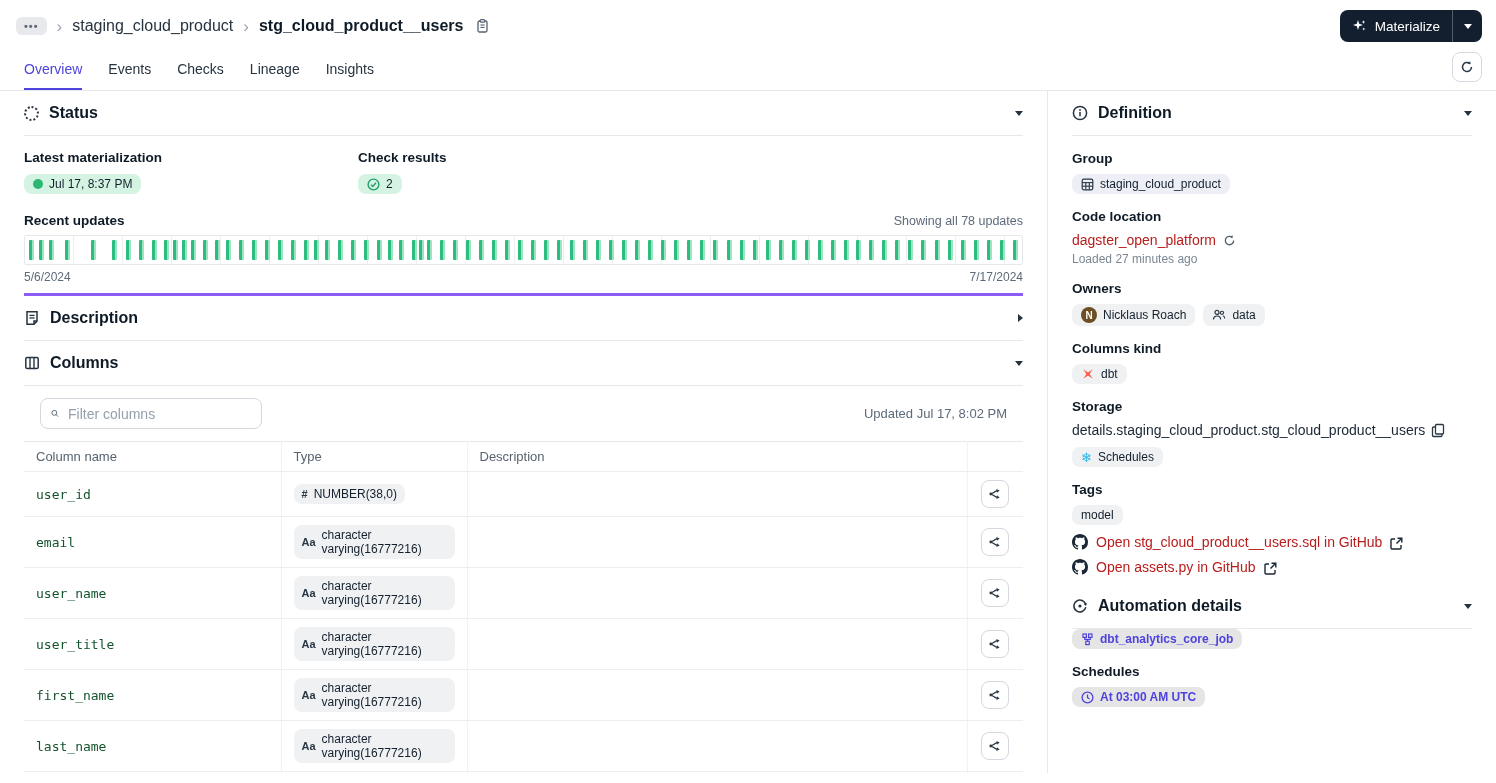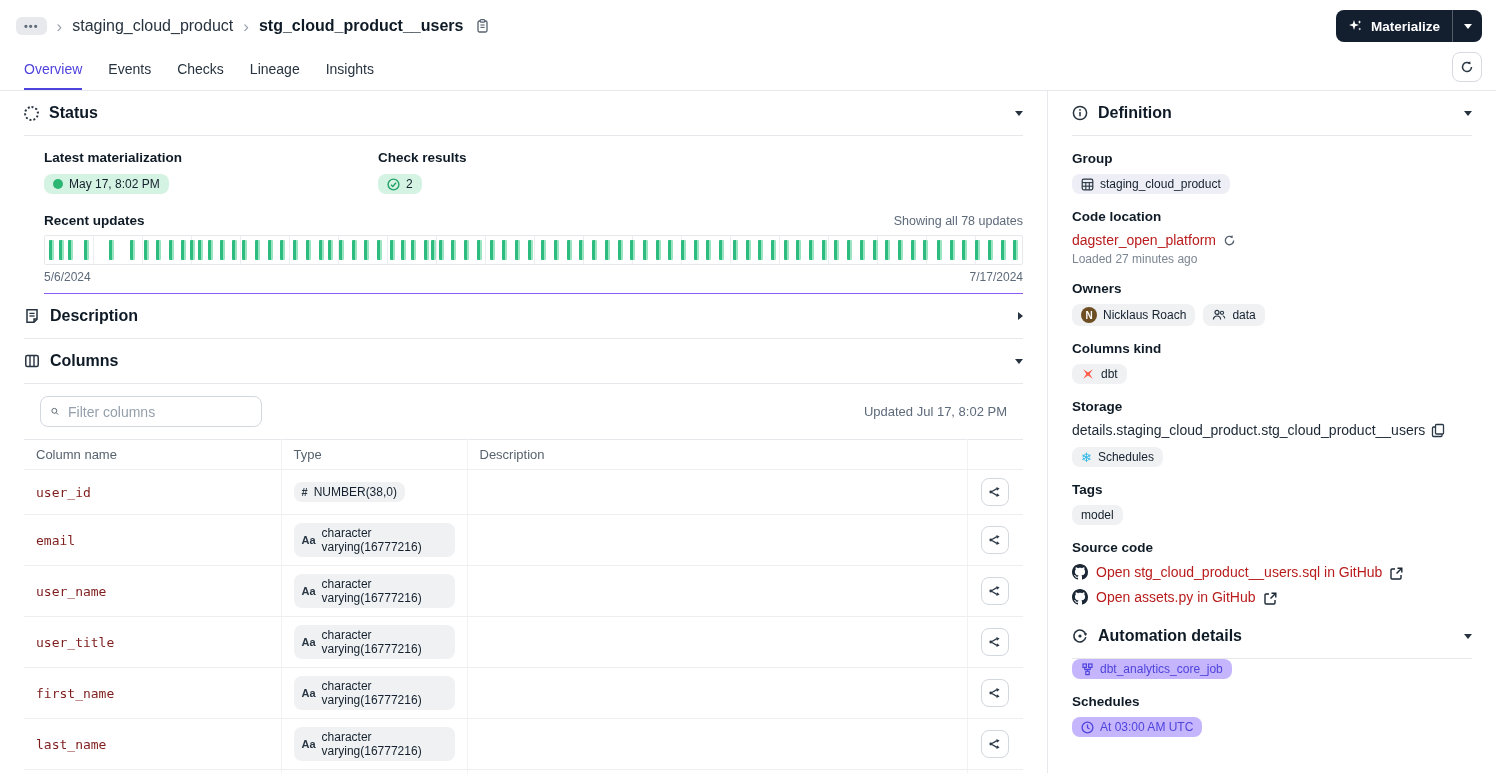--- a/index.html
+++ b/index.html
@@ -15,21 +15,21 @@
   
   .header { display:flex; justify-content:space-between; align-items:center; padding:10px 14px 6px 16px; }
   .breadcrumb { display:flex; align-items:center; gap:10px; }
   .bc-ellipsis { background:#e7e9ed; color:#5f6b79; border-radius:6px; padding:3px 8px; font-size:11px; letter-spacing:1px; font-weight:bold; cursor:pointer; }
   .bc-sep { color:#9aa3ae; font-size:17px; line-height:1; }
   .bc-group { color:#27333f; font-size:16px; cursor:pointer; }
   .bc-asset { color:#0e1a26; font-size:16px; font-weight:700; }
   .copy-btn { background:none; border:none; padding:2px; cursor:pointer; color:#55616e; }
 
   .materialize-btn { display:flex; align-items:center; background:#131e2f; color:#fff; border-radius:8px; height:32px; overflow:hidden; cursor:pointer; }
-  .mat-main { display:flex; align-items:center; gap:7px; padding:0 12px; font-size:13.5px; font-weight:700; height:100%; }
+  .mat-main { display:flex; align-items:center; gap:7px; padding:0 12px; font-size:13.5px; font-weight:400; height:100%; }
   .mat-caret { display:flex; align-items:center; justify-content:center; width:30px; height:100%; border-left:1px solid rgba(255,255,255,.28); }
   .caret-down-w { width:0; height:0; border-left:4px solid transparent; border-right:4px solid transparent; border-top:5px solid #ffffff; }
 
   
   .tabs-row { display:flex; align-items:center; justify-content:space-between; padding:0 14px 0 24px; border-bottom:1px solid #e6e8eb; }
   .tabs { display:flex; gap:26px; }
   .tab { padding:13px 0 11px; font-size:14px; color:#27333f; cursor:pointer; border-bottom:2px solid transparent; }
   .tab.active { color:#4f43dd; border-bottom-color:#4f43dd; }
   .refresh-btn { width:30px; height:30px; border:1px solid #d6dae0; border-radius:8px; background:#fff; display:flex; align-items:center; justify-content:center; margin-bottom:4px; cursor:pointer; }
 
@@ -40,21 +40,21 @@
 
   .sec-head { display:flex; align-items:center; gap:10px; padding:13px 0; border-bottom:1px solid #e6e8eb; }
   .sec-title { font-size:16px; font-weight:700; color:#0e1a26; }
   .spacer { flex:1; }
   .caret-down { width:0; height:0; border-left:4.5px solid transparent; border-right:4.5px solid transparent; border-top:5.5px solid #27333f; cursor:pointer; }
   .caret-right { width:0; height:0; border-top:4.5px solid transparent; border-bottom:4.5px solid transparent; border-left:5.5px solid #27333f; cursor:pointer; }
 
   .status-icon { width:15px; height:15px; border:2px dotted #27333f; border-radius:50%; }
 
   
-  .status-body { padding:14px 0 0; border-bottom:1px solid #8b5cf6;margin-left:20px; }
+  .status-body { padding:14px 0 0; border-bottom:3px solid #8b5cf6; }
   .status-grid { display:flex; }
   .status-col1 { width:334px; }
   .blk-label { font-size:13.5px; font-weight:700; color:#0e1a26; margin-bottom:9px; }
   .pill { display:inline-flex; align-items:center; gap:6px; border-radius:8px; padding:3px 9px; font-size:12px; color:#14202d; background:#eff1f3; white-space:nowrap; }
   .pill.green { background:#d5f3e3; }
   .gdot { width:10px; height:10px; border-radius:50%; background:#2cb674; }
 
   .recent-head { display:flex; justify-content:space-between; align-items:baseline; margin-top:19px; margin-bottom:7px; }
   .showing { font-size:12.5px; color:#5d6a7a; }
   .timeline { position:relative; height:30px; border:1px solid #e6e8eb; border-radius:2px;
@@ -68,35 +68,35 @@
   .filter-input { width:222px; height:31px; border:1px solid #d3d8de; border-radius:8px; display:flex; align-items:center; gap:7px; padding:0 10px; background:#fff; }
   .filter-input input { border:none; outline:none; flex:1; font-size:14px; font-family:"Liberation Sans",sans-serif; color:#1b2734; background:transparent; }
   .filter-input input::placeholder { color:#95a0ac; }
   .updated { font-size:13px; color:#5d6a7a; }
 
   table.cols { width:100%; border-collapse:collapse; table-layout:fixed; border-top:1px solid #e6e8eb; }
   table.cols th, table.cols td { border-bottom:1px solid #eceef0; border-right:1px solid #f0f2f4; text-align:left; vertical-align:middle; }
   table.cols th:last-child, table.cols td:last-child { border-right:none; }
   table.cols th { font-weight:400; color:#57636f; font-size:13px; padding:7px 12px; }
   table.cols td { padding:8px 12px; height:38px; }
-  .col-name { font-family:"DejaVu Sans Mono", monospace; font-size:13px; color:#7f1d1d; }
+  .col-name { font-family:"DejaVu Sans Mono", monospace; font-size:13px; color:#14532d; }
   .type-pill { display:inline-flex; align-items:center; gap:6px; background:#eff1f3; border-radius:8px; padding:3px 8px; font-size:12px; color:#14202d; }
   .t-glyph { font-size:11px; font-weight:700; color:#2a3744; }
   .t-glyph.aa { font-weight:600; }
   .row-action-btn { width:28px; height:28px; border:1px solid #d3d8de; border-radius:8px; background:#fff; display:flex; align-items:center; justify-content:center; cursor:pointer; margin:0 auto; }
 
   
   .side-label { font-size:13.5px; font-weight:700; color:#0e1a26; margin:15px 0 8px; }
   .pill-row { display:flex; gap:8px; flex-wrap:wrap; }
   .link { color:#b91c1c; font-size:14px; text-decoration:none; cursor:pointer; }
   .loaded { font-size:12px; color:#7b8692; margin-top:4px; }
   .avatar { width:16px; height:16px; border-radius:50%; background:#6e4f23; color:#fff; font-size:10px; font-weight:700; display:flex; align-items:center; justify-content:center; }
   .storage-row { display:flex; align-items:center; gap:6px; font-size:14px; color:#1b2734; margin-bottom:9px; word-break:break-all; }
   .src-row { display:flex; align-items:flex-end; gap:8px; margin:9px 0; }
-  .pill.purple { background:#c4b5fd; color:#4f43dd; }
+  .pill.purple { background:#e5e5e5; color:#4f43dd;font-weight:bold; }
   .snow { color:#29b5e8; font-size:13px; line-height:1; }
   .codeloc-row { display:flex; align-items:center; gap:7px; }
   .automation-head { margin-top:9px; }
 </style>
 </head>
 <body>
 
 <div class="header">
   <div class="breadcrumb">
     <span class="bc-ellipsis">•••</span>
@@ -155,21 +155,21 @@
       <span class="spacer"></span>
       <span class="caret-down"></span>
     </div>
 
     <div class="status-body">
       <div class="status-grid">
         <div class="status-col1">
           <div class="blk-label">Latest materialization</div>
           <span class="pill green">
             <span class="gdot"></span>
-            <span>May 17, 8:02 PM</span>
+            <span>Jul 17, 8:37 PM</span>
           </span>
         </div>
         <div>
           <div class="blk-label">Check results</div>
           <span class="pill green">
             <svg width="13" height="13" viewBox="0 0 13 13">
                 <circle cx="6.5" cy="6.5" r="5.4" fill="none" stroke="#23a066" stroke-width="1.4"></circle>
                 <path d="M4 6.7 L5.8 8.4 L9 4.7" fill="none" stroke="#23a066" stroke-width="1.4"></path>
               </svg>
             <span>2</span>
@@ -504,21 +504,20 @@
         </svg>
     </div>
     <span class="pill">
       <span class="snow">❄</span>
       <span>Schedules</span>
     </span>
 
     <div class="side-label">Tags</div>
     <span class="pill">model</span>
 
-    <div class="side-label">Source code</div>
     <div class="src-row">
       <svg width="16" height="16" viewBox="0 0 16 16">
           <path fill="#1b2734" d="M8 0C3.58 0 0 3.58 0 8c0 3.54 2.29 6.53 5.47 7.59.4.07.55-.17.55-.38 0-.19-.01-.82-.01-1.49-2.01.37-2.53-.49-2.69-.94-.09-.23-.48-.94-.82-1.13-.28-.15-.68-.52-.01-.53.63-.01 1.08.58 1.23.82.72 1.21 1.87.87 2.33.66.07-.52.28-.87.51-1.07-1.78-.2-3.64-.89-3.64-3.95 0-.87.31-1.59.82-2.15-.08-.2-.36-1.02.08-2.12 0 0 .67-.21 2.2.82.64-.18 1.32-.27 2-.27.68 0 1.36.09 2 .27 1.53-1.04 2.2-.82 2.2-.82.44 1.1.16 1.92.08 2.12.51.56.82 1.27.82 2.15 0 3.07-1.87 3.75-3.65 3.95.29.25.54.73.54 1.48 0 1.07-.01 1.93-.01 2.2 0 .21.15.46.55.38A8.01 8.01 0 0 0 16 8c0-4.42-3.58-8-8-8z"></path>
         </svg>
       <a class="link">Open stg_cloud_product__users.sql in GitHub</a>
       <svg width="13" height="13" viewBox="0 0 13 13">
           <path d="M5 2 H2 a1 1 0 0 0-1 1 v8 a1 1 0 0 0 1 1 h8 a1 1 0 0 0 1-1 V8" fill="none" stroke="#1b2734" stroke-width="1.4"></path>
           <path d="M7.5 1.2 H11.8 V5.5" fill="none" stroke="#1b2734" stroke-width="1.4"></path>
           <line x1="11.5" y1="1.5" x2="6.5" y2="6.5" stroke="#1b2734" stroke-width="1.4"></line>
         </svg>

